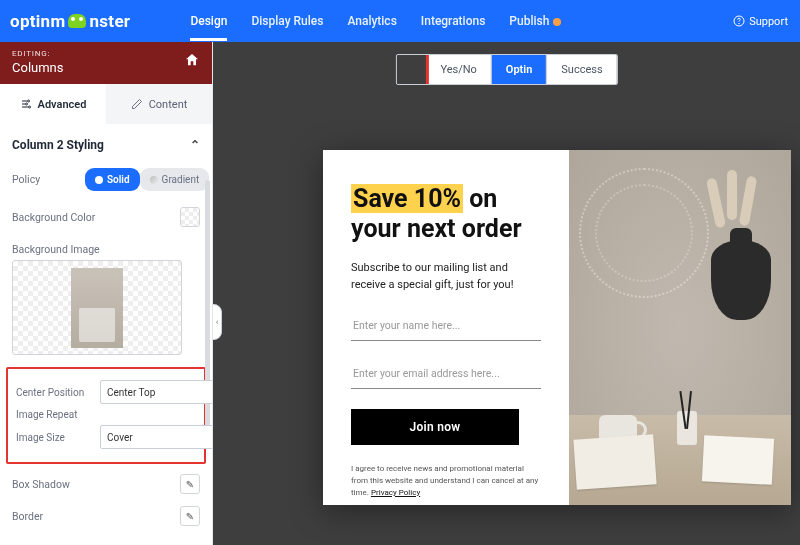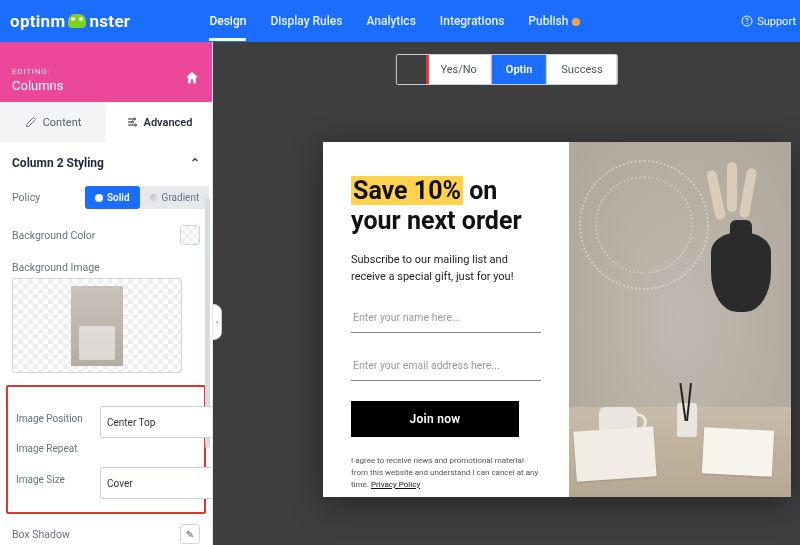--- a/index.html
+++ b/index.html
@@ -1,87 +1,87 @@
 <!DOCTYPE html>
 <html><head>
 <meta charset="utf-8">
 <style>
 * { margin: 0; padding: 0; box-sizing: border-box; font-family: -apple-system, BlinkMacSystemFont, "Segoe UI", Roboto, sans-serif; }
 body { width: 800px; height: 545px; overflow: hidden; background: #fff; }
 
-.topbar { height: 42px; background: #1a6dff; display: flex; align-items: center; padding: 0 4px 0 10px; gap: 19px; }
+.topbar { height: 42px; background: #1a6dff; display: flex; align-items: center; padding: 0 12px 0 10px; }
 .logo { display: flex; align-items: center; color: #fff; font-weight: 700; font-size: 17px; letter-spacing: 0.3px; gap: 2px; }
 .logo-m { display: inline-flex; width: 18px; height: 14px; background: #7ed321; border-radius: 7px 7px 4px 4px; margin: 0 1px; position: relative; }
 .logo-m::before, .logo-m::after { content: ''; position: absolute; width: 4px; height: 4px; background: #fff; border-radius: 50%; top: 3px; }
 .logo-m::before { left: 3px; }
 .logo-m::after { right: 3px; }
 .topnav { display: flex; gap: 24px; margin-left: 60px; height: 100%; align-items: center; }
 .topnav-item { color: rgba(255,255,255,0.9); font-size: 12px; font-weight: 500; padding: 13px 0; cursor: pointer; position: relative; }
 .topnav-item.active { color: #fff; }
 .topnav-item.active::after { content: ''; position: absolute; left: 0; right: 0; bottom: 0; height: 3px; background: #fff; }
 .publish-dot { display: inline-block; width: 8px; height: 8px; border-radius: 50%; background: #ff9f43; margin-left: 4px; vertical-align: middle; }
 .support { margin-left: auto; color: #fff; font-size: 11px; display: flex; align-items: center; gap: 4px; }
 
 .workspace { display: flex; height: calc(100% - 42px); }
 
 .sidebar { width: 213px; background: #fff; display: flex; flex-direction: column; border-right: 1px solid #e2e5ea; }
-.editing-bar { background: #ec4899; color: #fff; padding: 25px 12px 9px; display: flex; align-items: center; justify-content: space-between; }
+.editing-bar { background: #7f1d1d; color: #fff; padding: 7px 12px 9px; display: flex; align-items: center; justify-content: space-between; }
 .editing-label { font-size: 8px; letter-spacing: 0.8px; opacity: 0.85; }
 .editing-title { font-size: 13px; font-weight: 400; margin-top: 2px; }
 .home-icon { color: #fff; }
 
 .tabrow { display: flex; height: 40px; background: #f4f5f7; }
 .tab { flex: 1; display: flex; align-items: center; justify-content: center; gap: 6px; font-size: 11px; color: #5a6171; cursor: pointer; }
 .tab.active { background: #fff; color: #1f2937; font-weight: 600; }
 .tab-icon { width: 12px; height: 12px; }
 
 .panel { overflow-y: auto; flex: 1; position: relative; }
 .section-head { display: flex; justify-content: space-between; align-items: center; padding: 14px 12px 12px; font-size: 12px; font-weight: 700; color: #1f2937; }
 .chevron { color: #444; }
 
 .field { padding: 4px 12px; margin-bottom: 8px; }
 .field-label { font-size: 10.5px; color: #6a7181; margin-bottom: 4px; }
 .field-inline { display: flex; align-items: center; gap: 8px; }
 .field-inline .field-label { flex: 0 0 65px; margin-bottom: 0; }
 
 .toggle-group { display: flex; gap: 0; }
-.toggle-btn { font-size: 10px; padding: 6px 10px; border: none; cursor: pointer; display: flex; align-items: center; gap: 4px; border-radius: 3px; }
+.toggle-btn { font-size: 10px; padding: 6px 10px; border: none; cursor: pointer; display: flex; align-items: center; gap: 4px; border-radius: 9px; }
 .toggle-btn.active { background: #1a6dff; color: #fff; font-weight: 600; }
 .toggle-btn.inactive { background: #e6e8ec; color: #6a7181; }
 .dot-white { width: 8px; height: 8px; border-radius: 50%; background: #fff; }
 .dot-grad { width: 8px; height: 8px; border-radius: 50%; background: linear-gradient(135deg,#bbb,#eee); }
 
 .swatch-row { display: flex; justify-content: space-between; align-items: center; }
 .swatch { width: 20px; height: 20px; border: 1px solid #d1d5db; border-radius: 3px; background-image: linear-gradient(45deg,#eee 25%,transparent 25%,transparent 75%,#eee 75%),linear-gradient(45deg,#eee 25%,transparent 25%,transparent 75%,#eee 75%); background-size: 8px 8px; background-position: 0 0,4px 4px; }
 
 .img-preview { width: 170px; height: 95px; border: 1px solid #d1d5db; border-radius: 3px; background-image: linear-gradient(45deg,#eee 25%,transparent 25%,transparent 75%,#eee 75%),linear-gradient(45deg,#eee 25%,transparent 25%,transparent 75%,#eee 75%); background-size: 10px 10px; background-position: 0 0,5px 5px; display: flex; justify-content: center; align-items: center; }
 .img-preview-inner { width: 52px; height: 80px; background: linear-gradient(#c9c2b9,#b6ada1); display:flex; align-items:flex-end; justify-content:center; }
 .img-preview-inner::after{ content:''; width:36px; height:34px; background:rgba(255,255,255,0.5); border-radius:2px; margin-bottom:6px;}
 
 .highlight-box { border: 2.5px solid #e3342f; border-radius: 2px; padding: 6px 8px 8px; margin: 2px 6px 4px 6px; }
 .select-row { display: flex; align-items: center; gap: 6px; margin: 5px 0; }
 .select-row label { font-size: 10px; color: #6a7181; flex: 0 0 78px; }
-.select { flex: 1; border: 1px solid #c9ced8; background: #fff; font-size: 10px; color: #333; height: 32px; padding: 0 6px; border-radius: 2px; appearance: none; position: relative; margin-top: 8px; }
+.select { flex: 1; border: 1px solid #c9ced8; background: #fff; font-size: 10px; color: #333; height: 24px; padding: 0 6px; border-radius: 2px; appearance: none; position: relative; }
 .select-wrap { position: relative; flex: 1; }
 .select-wrap::after { content: '▾'; position: absolute; right: 6px; top: 4px; font-size: 10px; color: #777; pointer-events: none; }
 
 .prop-row { display: flex; justify-content: space-between; align-items: center; padding: 6px 12px; border-bottom: none; }
 .prop-row .lbl { font-size: 10.5px; color: #6a7181; }
 .edit-chip { width: 20px; height: 20px; border: 1px solid #d1d5db; border-radius: 3px; display: flex; align-items: center; justify-content: center; color: #555; font-size: 10px; }
 .scroll-stub { position: absolute; right: 2px; top: 56px; width: 5px; height: 250px; background: #d8dbe0; border-radius: 3px; }
 
 .canvas { flex: 1; background: #3e3e3e; position: relative; overflow: hidden; }
 .view-switch { position: absolute; top: 12px; left: 50%; transform: translateX(-50%); display: flex; border: 1px solid #c9ced8; border-radius: 2px; overflow: hidden; padding-left: 30px; }
 .view-btn { background: #fff; border: none; padding: 8px 14px; font-size: 11px; color: #4b5563; cursor: pointer; border-left: 1px solid #c9ced8; }
 .view-btn:first-child { border-left: none; }
 .view-btn.active { background: #1a6dff; color: #fff; font-weight: 600; }
 .view-btn.first-marker { position: relative; }
 .view-btn.first-marker::before { content:''; position:absolute; left:-1px; top:-1px; bottom:-1px; width:3px; background:#e3342f; }
 
-.popup { position: absolute; left: 110px; top: 100px; width: 468px; height: 355px; background: #fff; display: flex; box-shadow: 0 6px 30px rgba(0,0,0,0.4); }
+.popup { position: absolute; left: 110px; top: 108px; width: 468px; height: 355px; background: #fff; display: flex; box-shadow: 0 6px 30px rgba(0,0,0,0.4); }
 .close-x { position: absolute; top: 10px; right: 12px; color: #fff; font-size: 18px; font-weight: 700; text-shadow: 0 1px 3px rgba(0,0,0,0.5); }
 .popup-left { width: 246px; padding: 34px 28px 18px; display: flex; flex-direction: column; }
 .headline { font-size: 25px; font-weight: 700; color: #111; line-height: 1.2; font-family: Georgia, 'Times New Roman', serif;}
 .headline .hl-accent { background: #ffd24d; padding: 0 2px; }
 .subhead { font-size: 11px; color: #222; margin-top: 16px; line-height: 1.5; }
 .pi { width: 100%; border: none; border-bottom: 1px solid #888; font-size: 10.5px; padding: 8px 2px; margin-top: 18px; background: transparent; color: #222; }
 .pi::placeholder { color: #999; }
 .join-btn { background: #000; color: #fff; border: none; width: 168px; padding: 11px 0; margin-top: 20px; font-size: 12px; font-weight: 600; letter-spacing: 0.3px; }
 .legal { font-size: 8px; color: #555; margin-top: 18px; line-height: 1.5; }
 .legal a { color: #111; text-decoration: underline; }
@@ -142,34 +142,34 @@
         <div class="editing-title">Columns</div>
       </div>
       <span class="home-icon">
         <svg width="16" height="16" viewBox="0 0 24 24" fill="#fff">
             <path d="M12 3l9 8h-3v9h-4v-6h-4v6H6v-9H3z"></path>
           </svg>
       </span>
     </div>
 
     <div class="tabrow">
-      <div class="tab">
-        <svg class="tab-icon" viewBox="0 0 24 24" fill="none" stroke="#6a7181" stroke-width="2">
-            <path d="M17 3l4 4L7 21H3v-4z"></path>
-          </svg>
-        <span>Content</span>
-      </div>
       <div class="tab active">
         <svg class="tab-icon" viewBox="0 0 24 24" fill="none" stroke="#1f2937" stroke-width="2">
             <path d="M4 6h10M4 12h6M4 18h12"></path>
             <circle cx="17" cy="6" r="2"></circle>
             <circle cx="13" cy="12" r="2"></circle>
             <circle cx="19" cy="18" r="2"></circle>
           </svg>
         <span>Advanced</span>
+      </div>
+      <div class="tab">
+        <svg class="tab-icon" viewBox="0 0 24 24" fill="none" stroke="#6a7181" stroke-width="2">
+            <path d="M17 3l4 4L7 21H3v-4z"></path>
+          </svg>
+        <span>Content</span>
       </div>
     </div>
 
     <div class="panel">
       <div class="scroll-stub"></div>
 
       <div class="section-head">
         <span>Column 2 Styling</span>
         <span class="chevron">⌃</span>
       </div>
@@ -197,21 +197,21 @@
 
       <div class="field">
         <div class="field-label">Background Image</div>
         <div class="img-preview">
             <div class="img-preview-inner"></div>
           </div>
       </div>
 
       <div class="highlight-box">
         <div class="select-row">
-          <label>Image Position</label>
+          <label>Center Position</label>
           <div class="select-wrap"><input class="select" readonly="" value="Center Top" style=""></div>
         </div>
         <div class="select-row">
           <label>Image Repeat</label>
         </div>
         <div class="select-row">
           <label>Image Size</label>
           <div class="select-wrap"><input class="select" readonly="" value="Cover" style=""></div>
         </div>
       </div>

